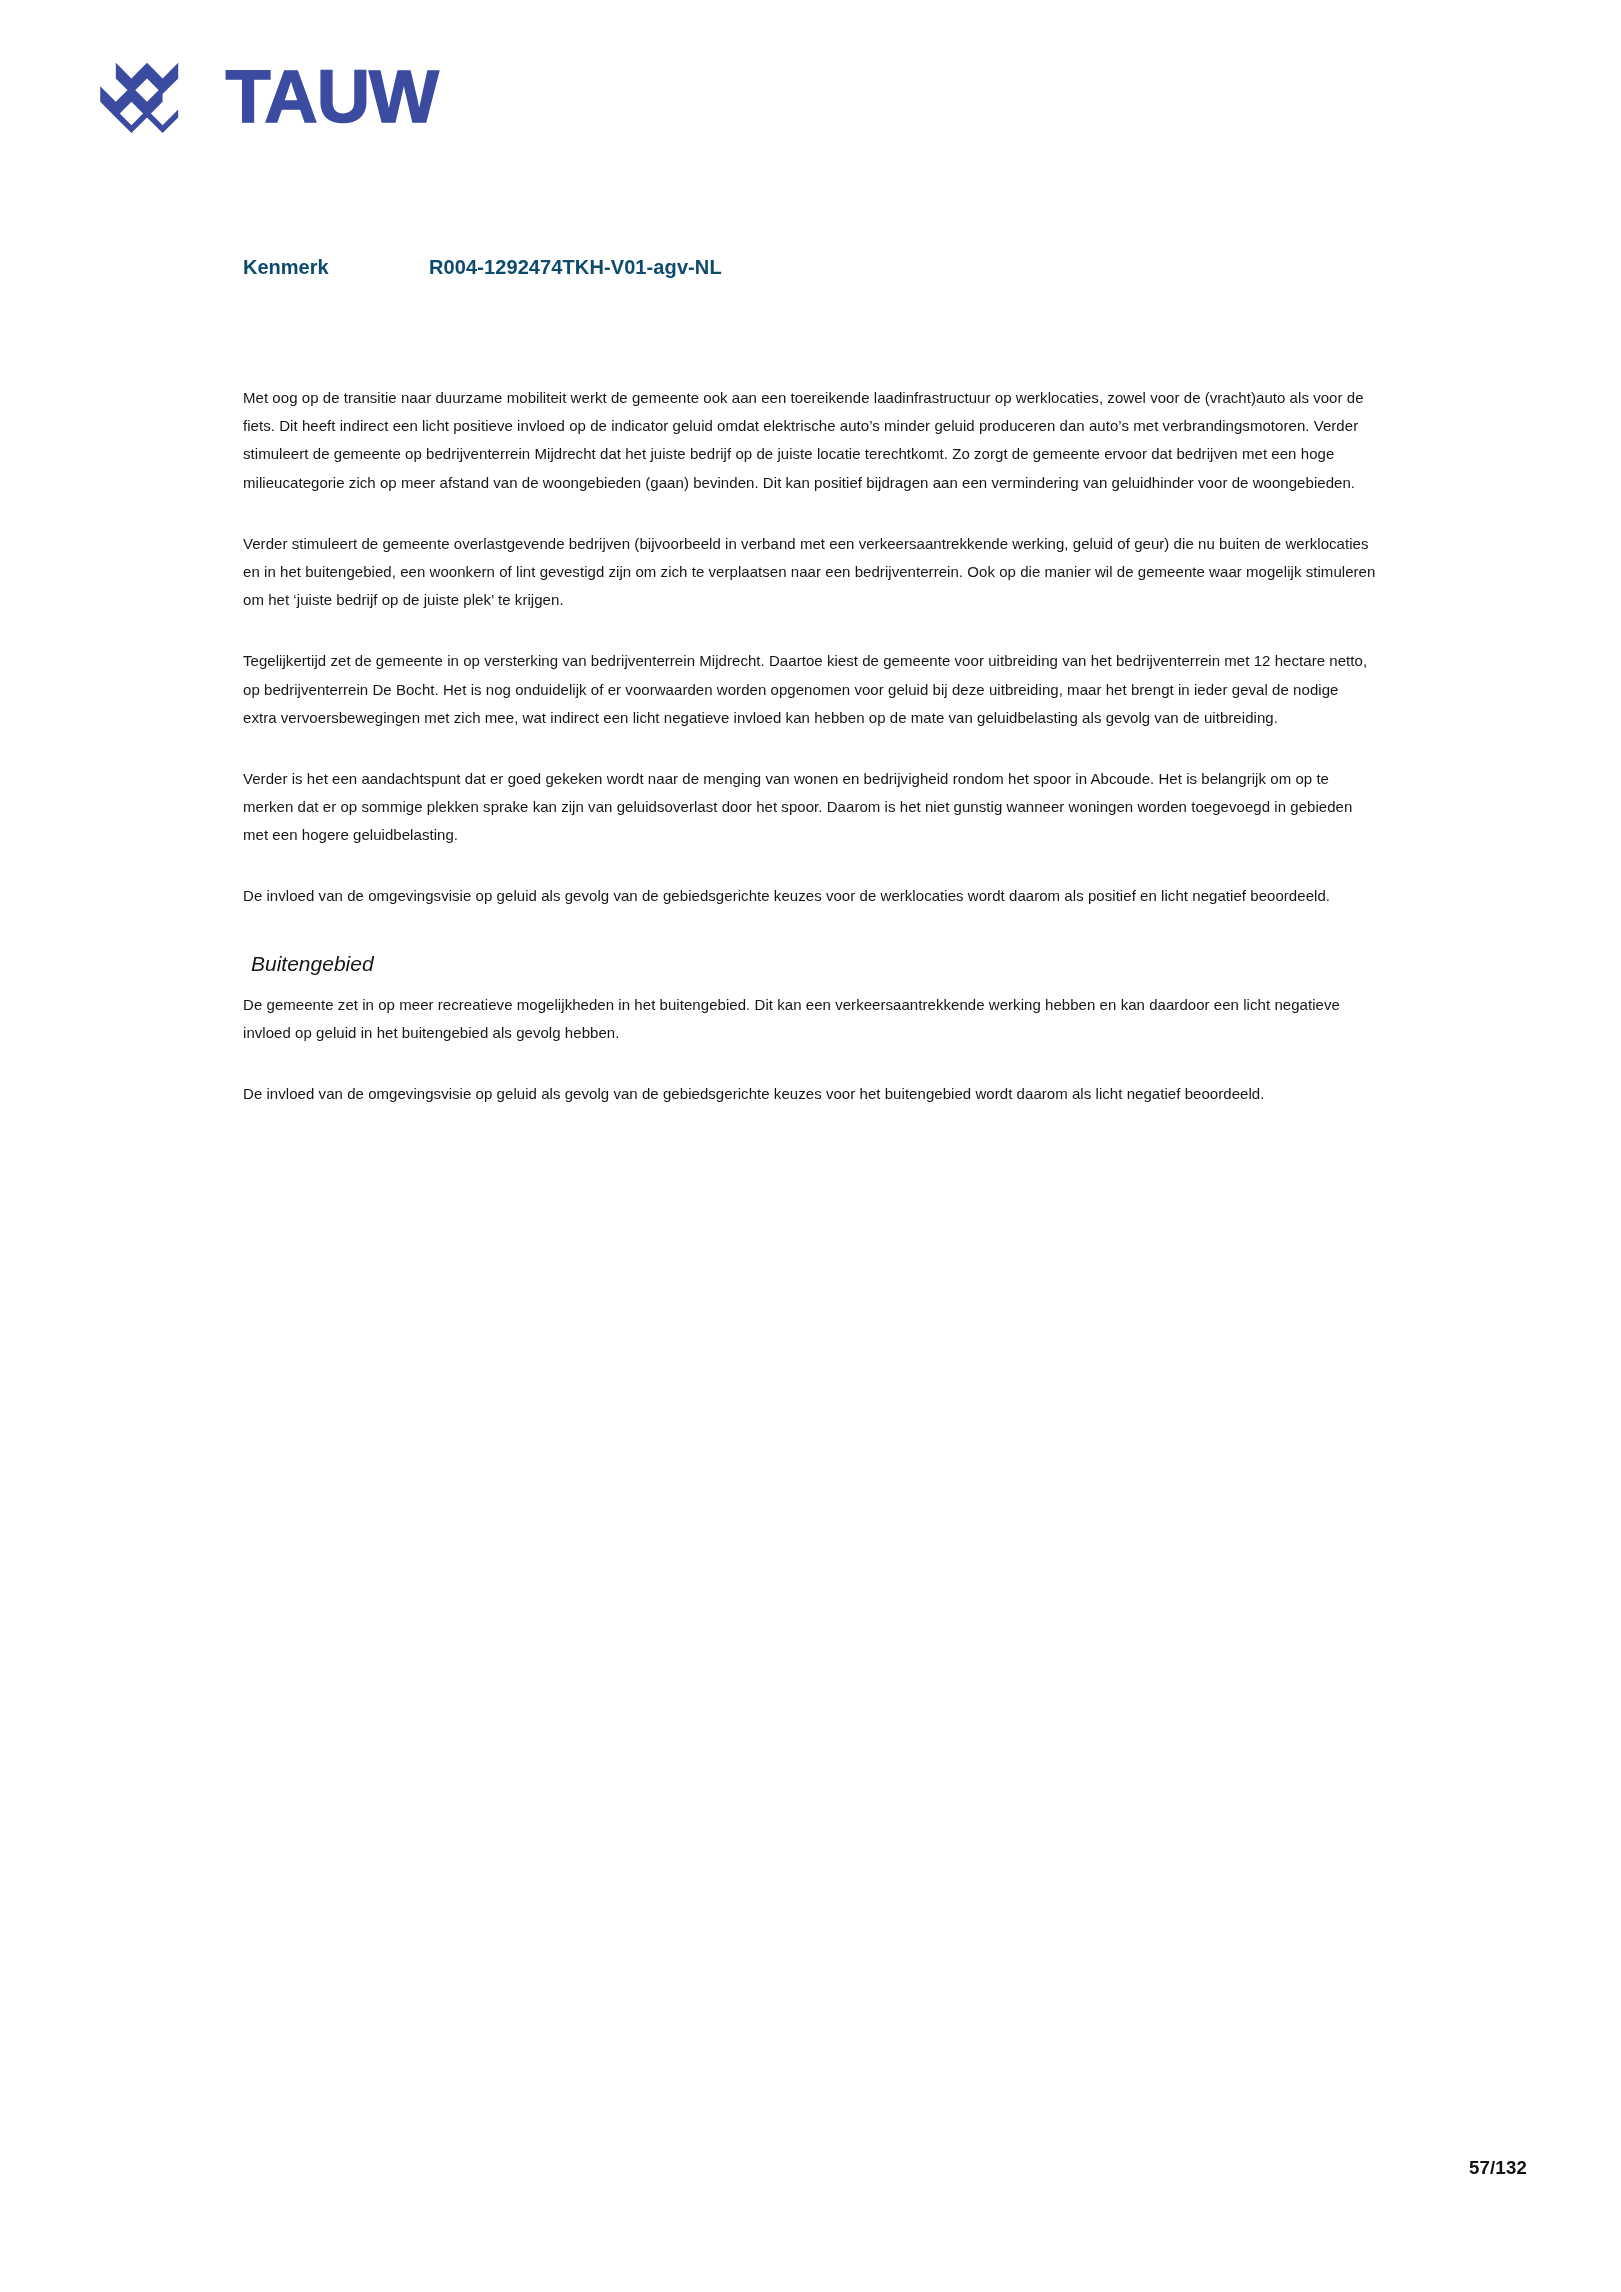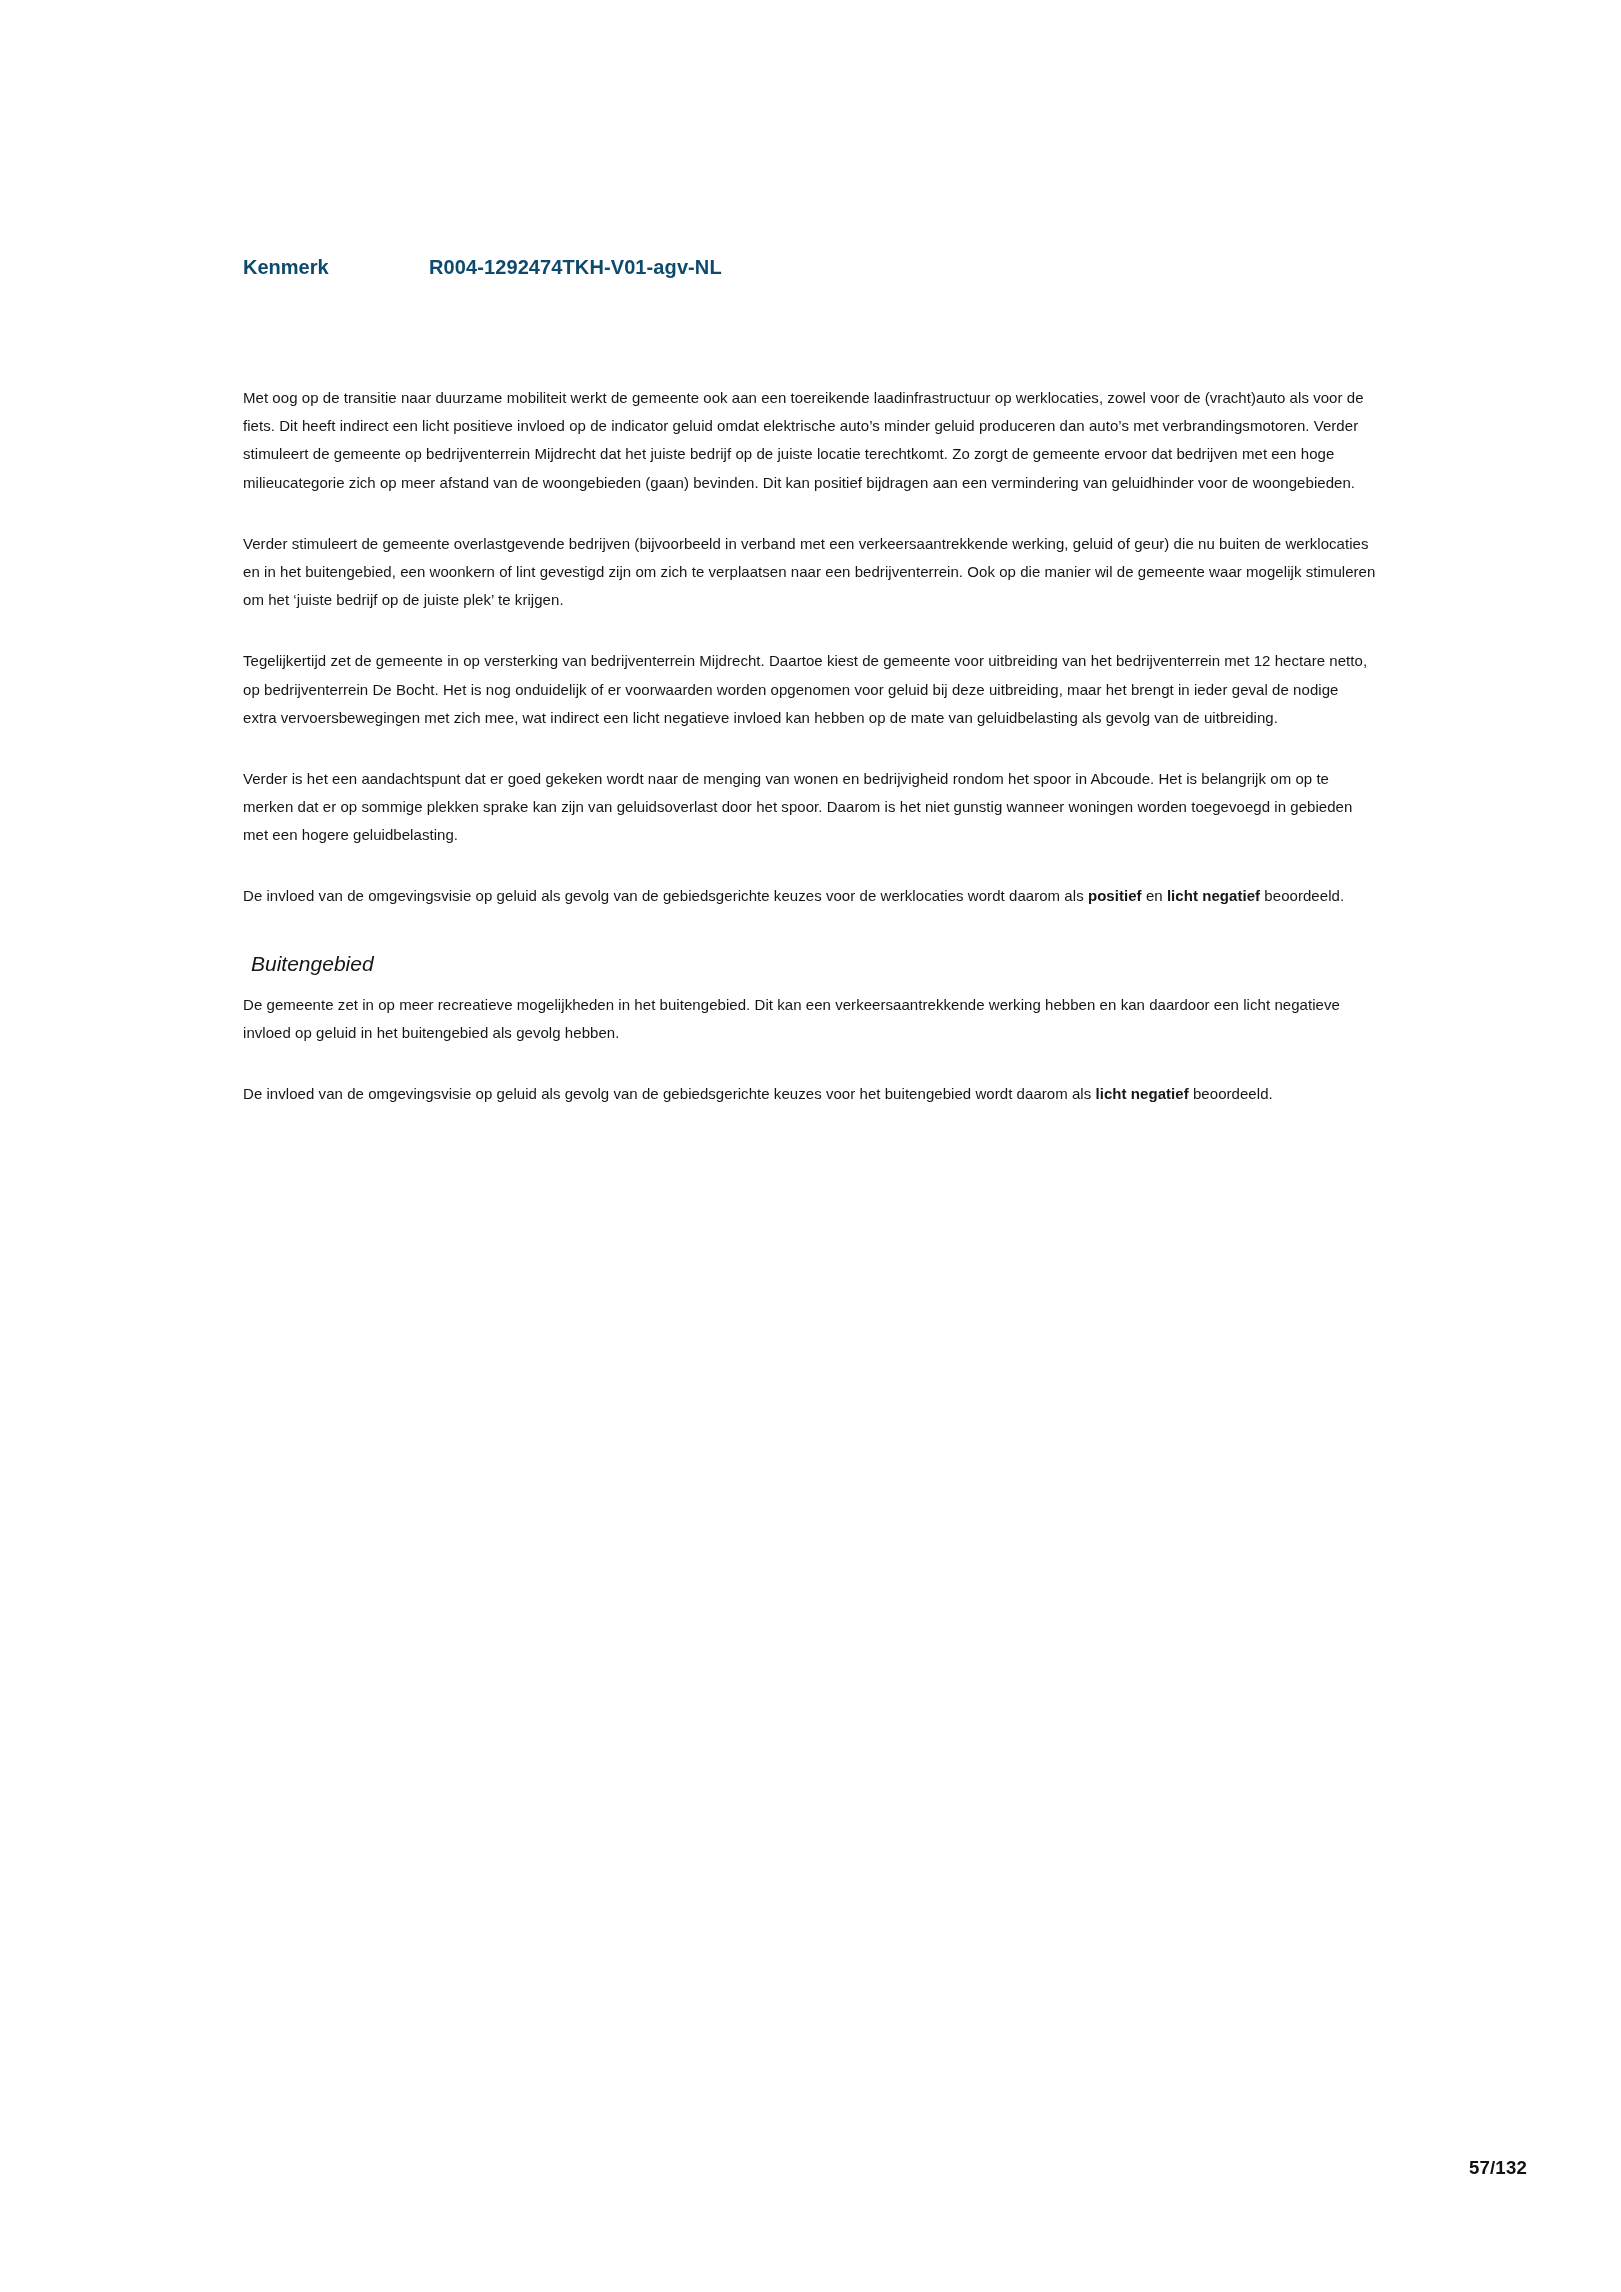--- a/index.html
+++ b/index.html
@@ -71,38 +71,53 @@
     color: #161616;
     letter-spacing: 0.05px;
   }
   .subhead {
     font-size: 21px;
     line-height: 1.88;
     font-style: italic;
     margin: 8px;
     color: #161616;
   }
-  .para b { font-weight: bold; text-align: right; }
+  .para b { font-weight: normal; text-align: right; }
 
   
   .page-number {
     position: absolute;
     right: 94px;
     bottom: 114px;
     font-size: 18.6px;
     font-weight: bold;
     color: #111111;
     letter-spacing: 0.2px;
   }
 </style>
 </head>
 <body>
 
 <div class="page">
 
+  <div class="logo-block">
+    <span class="logo-mark">
+      <svg width="106" height="76" viewBox="0 0 108 78" xmlns="http://www.w3.org/2000/svg">
+        <g fill="#3b4ca0">
+
+          <path d="M22 6 L38 22 L54 6 L70 22 L86 6 L86 22 L70 38 L54 22 L38 38 L22 22 Z"></path>
+
+          <path d="M6 30 L22 46 L38 30 L54 46 L70 30 L70 46 L54 62 L38 46 L22 62 L6 46 Z"></path>
+
+          <path d="M22 54 L38 70 L54 54 L70 70 L86 54 L86 62 L70 78 L54 62 L38 78 L22 62 Z"></path>
+        </g>
+      </svg>
+    </span>
+    <span class="logo-word">TAUW</span>
+  </div>
 
   <div class="kenmerk-row">
     <span class="kenmerk-label">Kenmerk</span>
     <span class="kenmerk-value">R004-1292474TKH-V01-agv-NL</span>
   </div>
 
   <div class="body-col">
 
     <p class="para">Met oog op de transitie naar duurzame mobiliteit werkt de gemeente ook aan een toereikende laadinfrastructuur op werklocaties, zowel voor de (vracht)auto als voor de fiets. Dit heeft indirect een licht positieve invloed op de indicator geluid omdat elektrische auto’s minder geluid produceren dan auto’s met verbrandingsmotoren. Verder stimuleert de gemeente op bedrijventerrein Mijdrecht dat het juiste bedrijf op de juiste locatie terechtkomt. Zo zorgt de gemeente ervoor dat bedrijven met een hoge milieucategorie zich op meer afstand van de woongebieden (gaan) bevinden. Dit kan positief bijdragen aan een vermindering van geluidhinder voor de woongebieden.</p>
 

